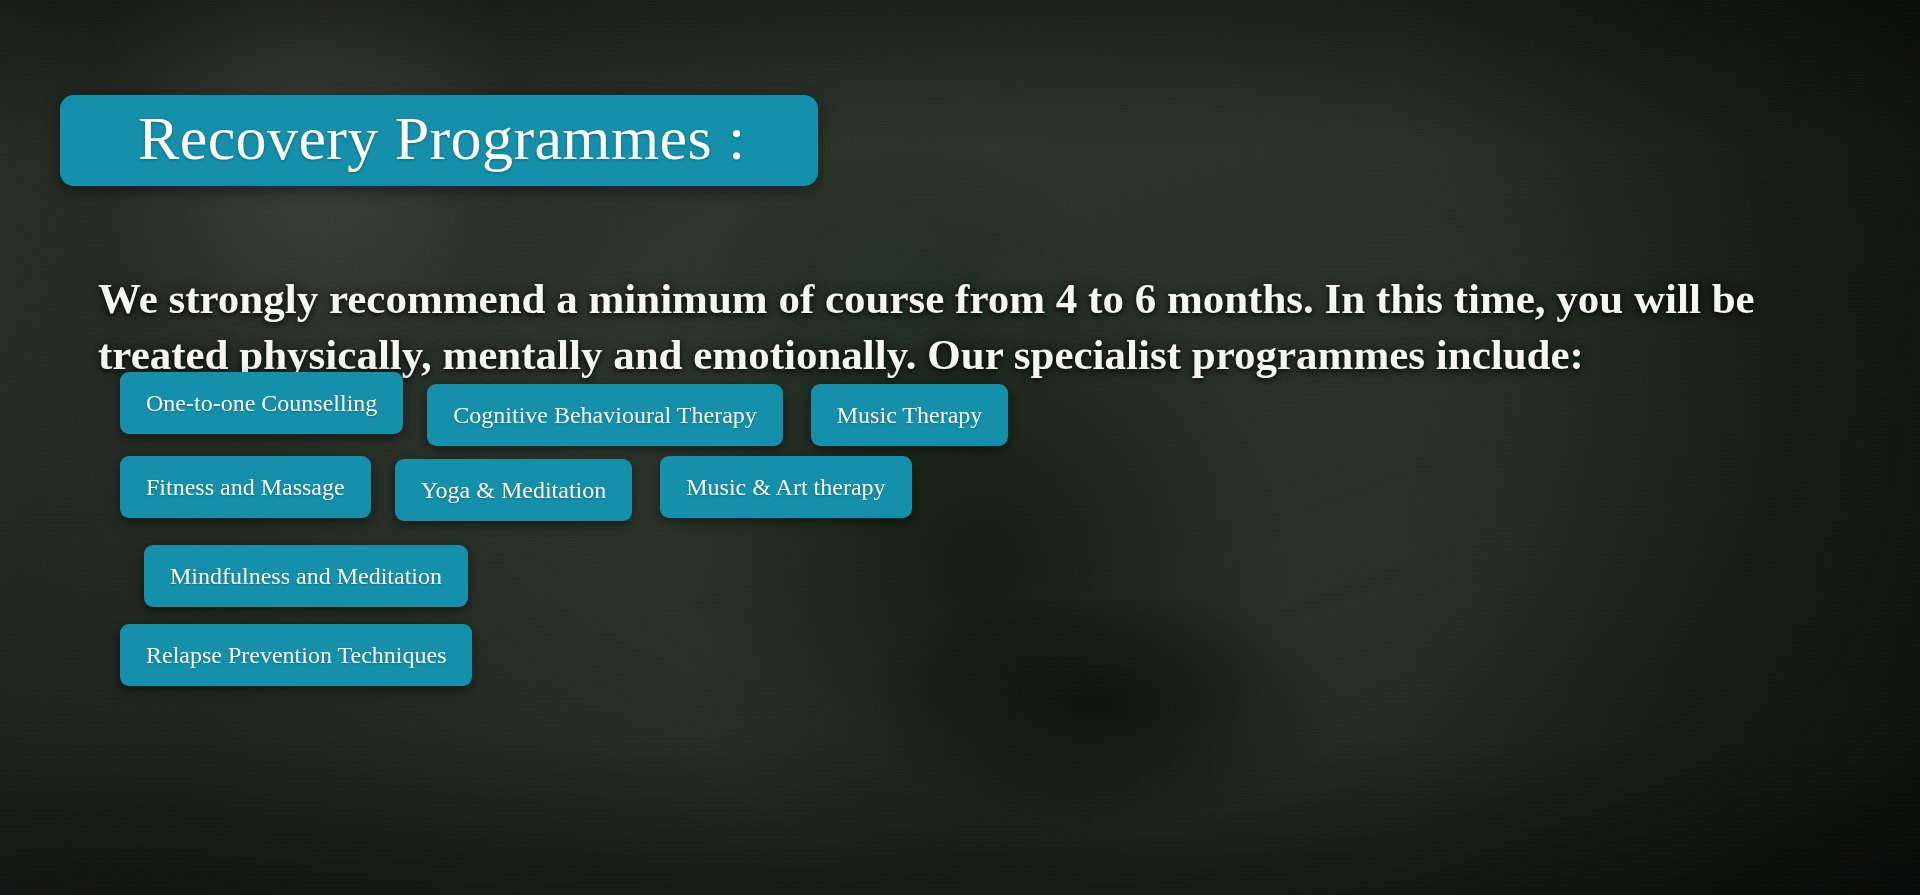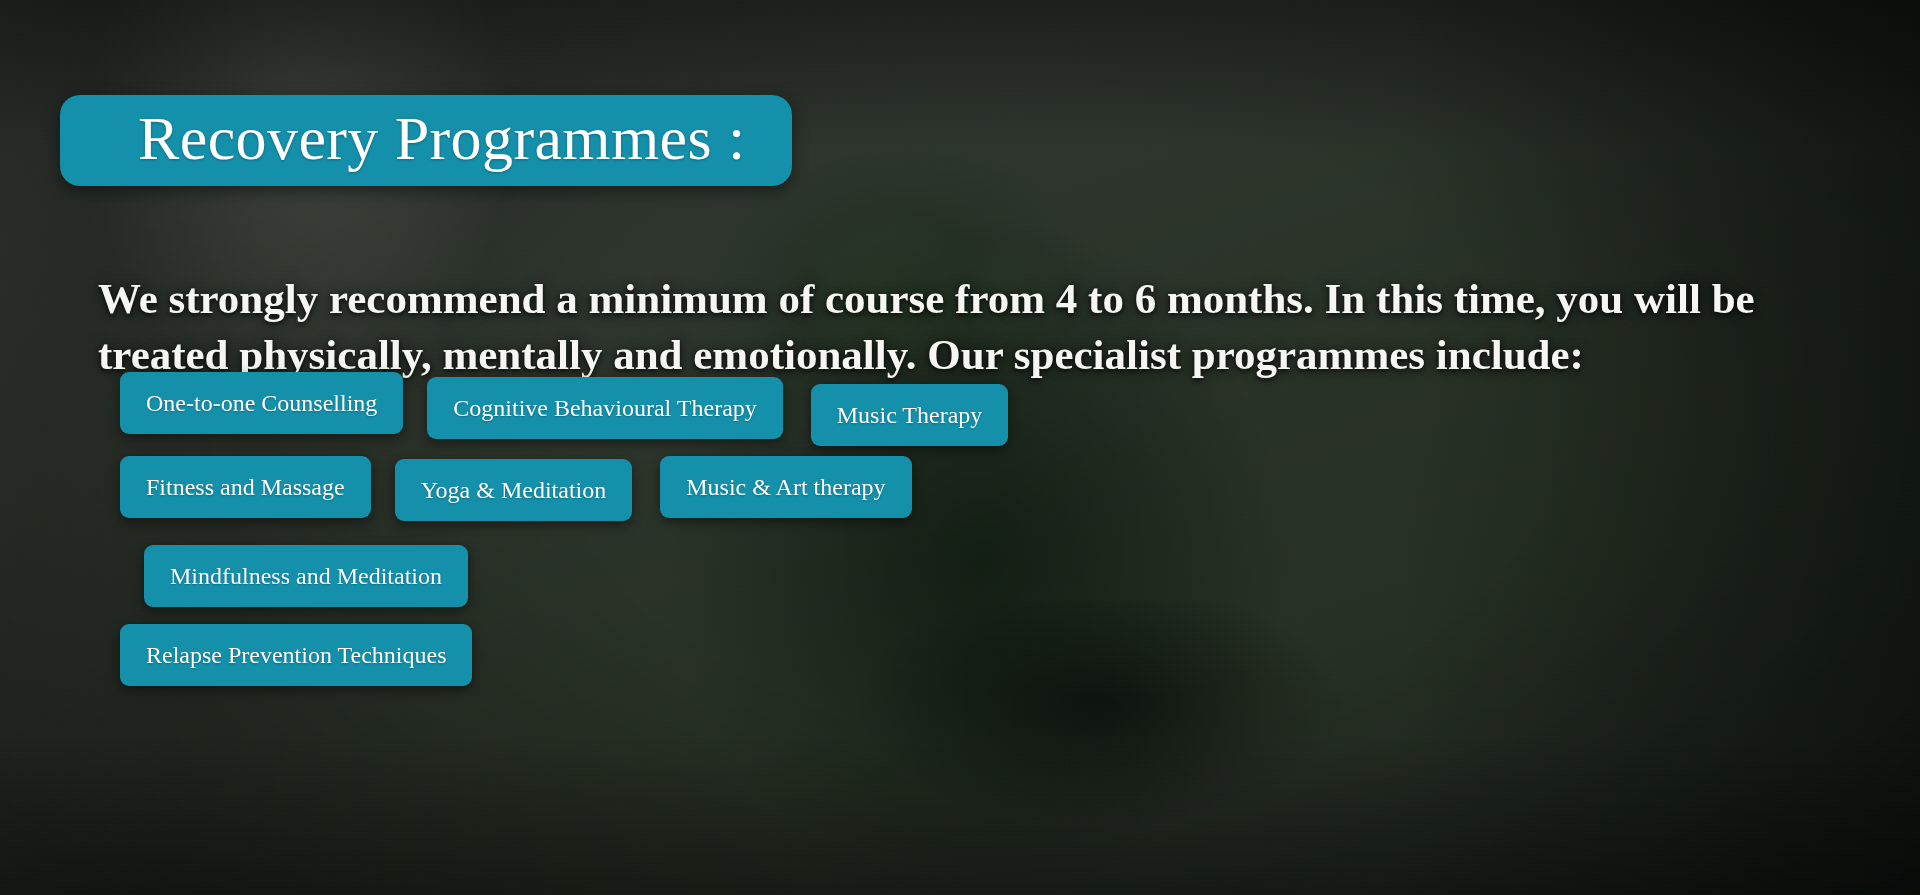--- a/index.html
+++ b/index.html
@@ -69,23 +69,23 @@
   #content {
     position: absolute;
     inset: 0;
     z-index: 5;
   }
 
   .title-banner {
     position: absolute;
     left: 60px;
     top: 95px;
-    padding: 10px 46px 14px 78px;
+    padding: 10px 72px 14px 78px;
     background: #1590ab;
-    border-radius: 20px;
+    border-radius: 14px;
     box-shadow: 0 5px 16px rgba(0,0,0,0.45);
   }
   .title-banner .title-text {
     display: block;
     color: #ffffff;
     font-size: 62px;
     line-height: 1.08;
     font-weight: 400;
     letter-spacing: 0.4px;
     white-space: nowrap;
@@ -132,21 +132,21 @@
     justify-content: center;
     white-space: nowrap;
     box-shadow: 0 4px 12px rgba(0,0,0,0.45);
     text-shadow: 0 1px 2px rgba(0,0,0,0.25);
     cursor: pointer;
   }
   .gap-a { width: 24px; }
   .gap-b { width: 28px; }
 
   
-  .row-1 .pill-2 { position: relative; top: 5px; }
+  .row-1 .pill-2 { position: relative; top: 12px; }
   .row-1 .pill-3 { position: relative; top: 12px; }
   .row-2 .pill-2 { position: relative; top: 3px; }
   .row-2 .pill-3 { position: relative; top: 0px; }
   .row-3 .pill-2 { position: relative; top: 5px; }
 </style>
 </head>
 <body>
 
 <div id="hero">
 

